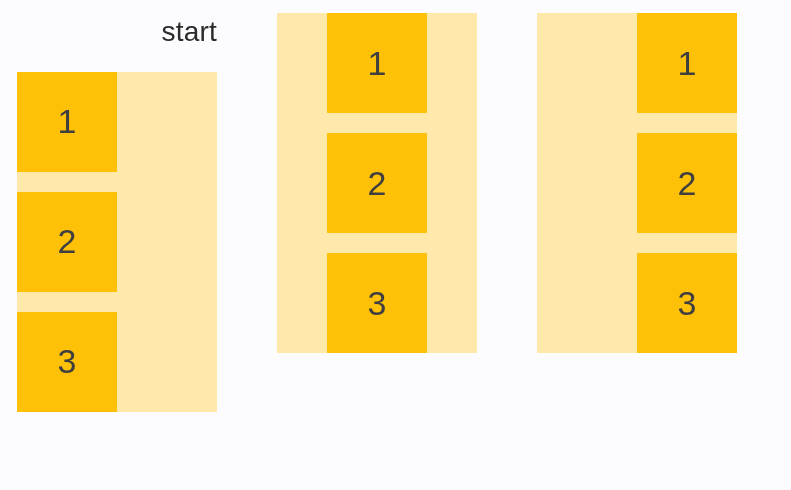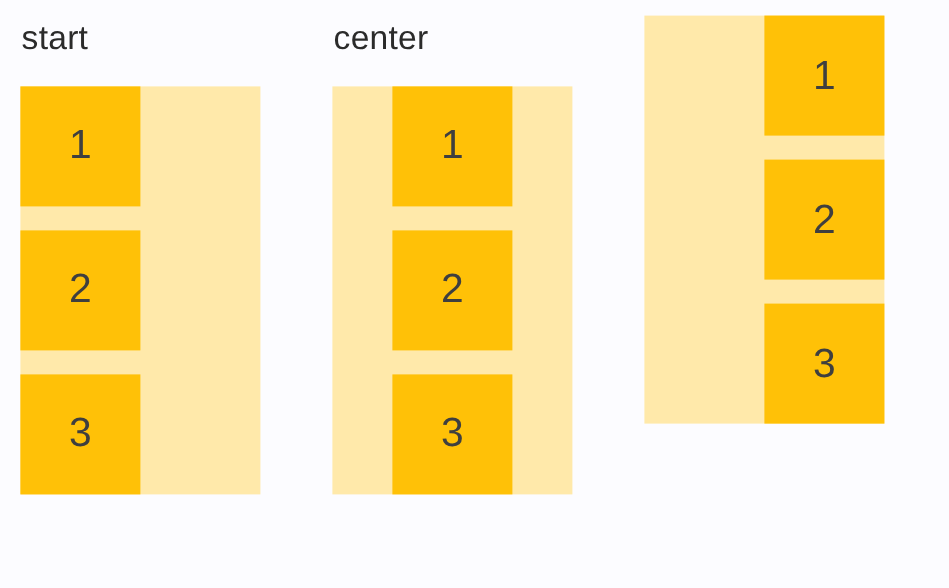--- a/index.html
+++ b/index.html
@@ -11,20 +11,21 @@
     width: 791px;
     height: 490px;
     background: var(--bg, #fcfcff);
     font-family: "Liberation Sans", "DejaVu Sans", sans-serif;
     overflow: hidden;
   }
   main.demo-row {
     display: flex;
     gap: 60px;
     padding: 13px 0 0 17px;
+    text-align: right;
   }
   .demo-column {
     width: 200px;
     flex: 0 0 200px;
   }
   .alignment-label {
     margin: 0 0 21px 1px;
     font-size: 28px;
     font-weight: 400;
     line-height: 1.35;
@@ -63,21 +64,20 @@
   <section class="demo-column">
     <h2 class="alignment-label">start</h2>
     <div class="flex-container align-start">
       <div class="flex-item">1</div>
       <div class="flex-item">2</div>
       <div class="flex-item">3</div>
     </div>
   </section>
 
   <section class="demo-column">
-    <h2 class="alignment-label">center</h2>
     <div class="flex-container align-center">
       <div class="flex-item">1</div>
       <div class="flex-item">2</div>
       <div class="flex-item">3</div>
     </div>
   </section>
 
   <section class="demo-column">
     <div class="flex-container align-end">
       <div class="flex-item">1</div>

